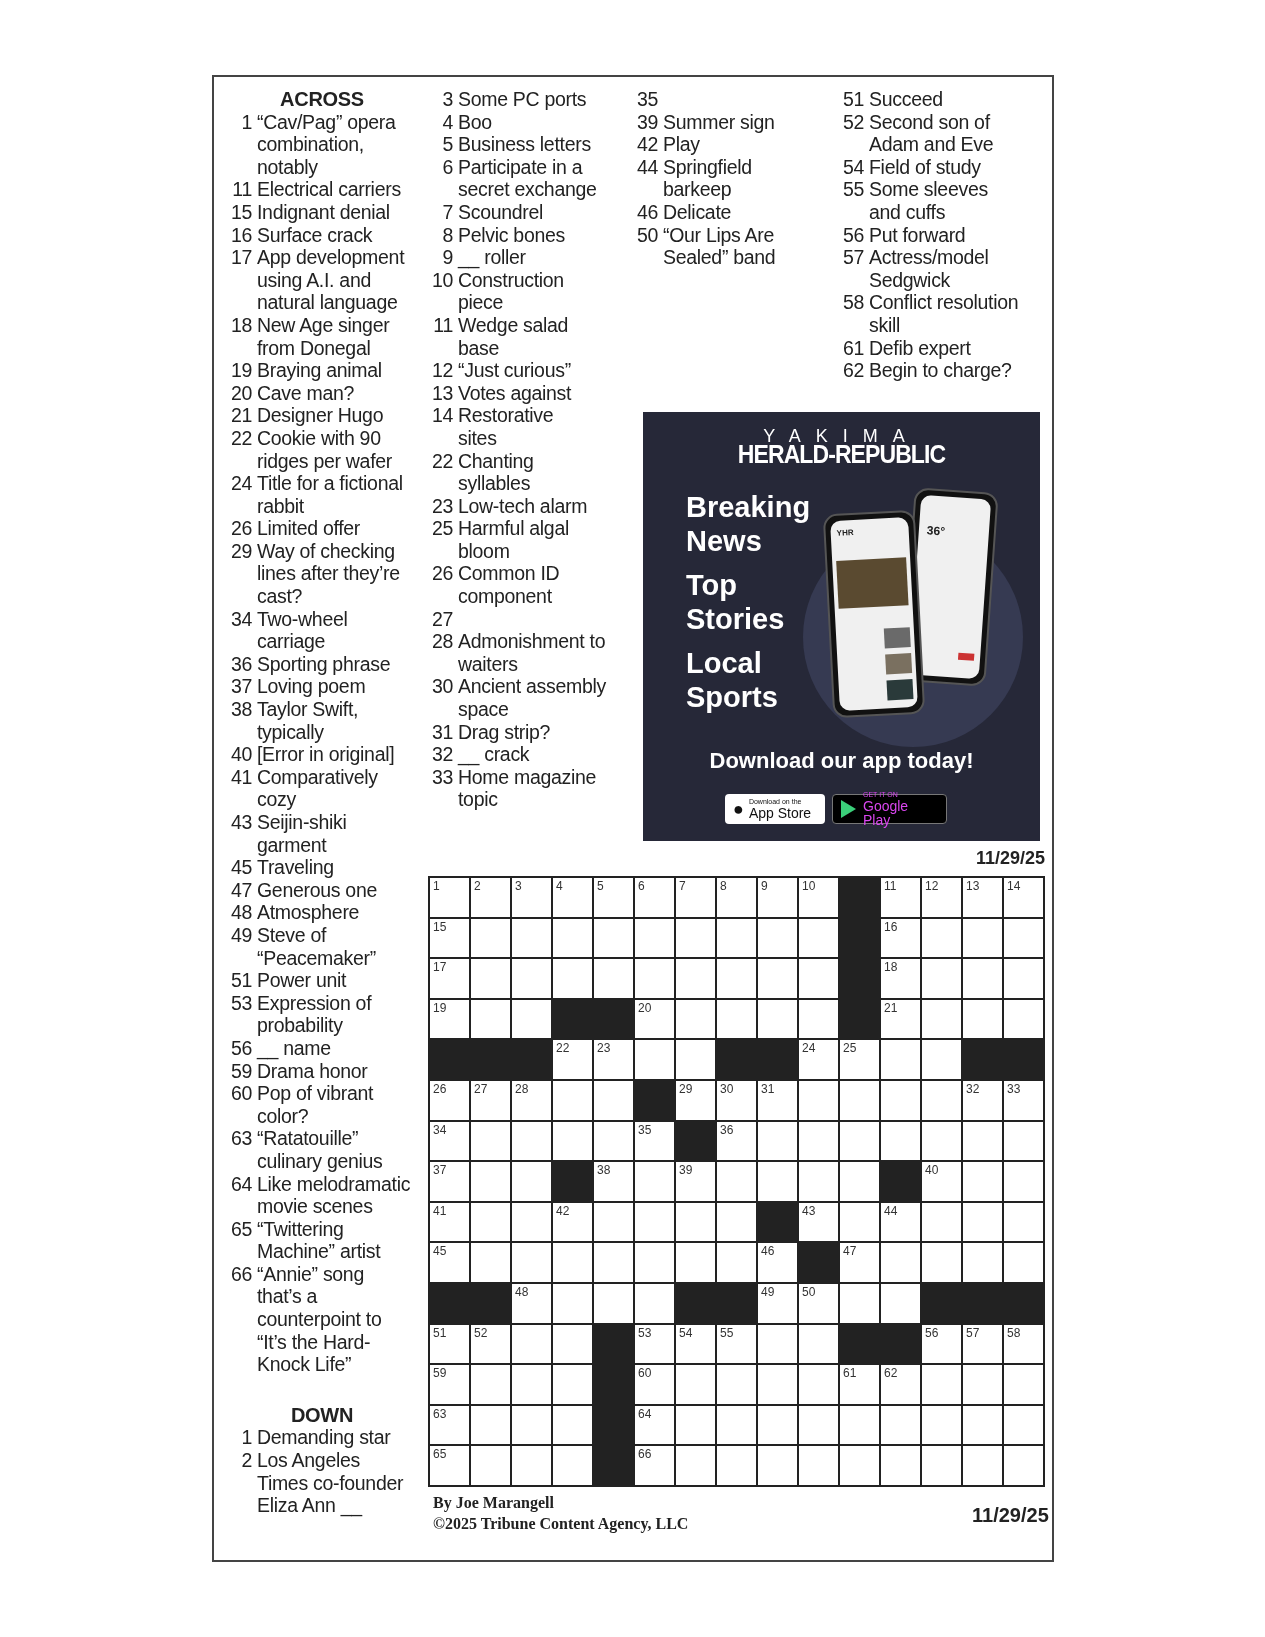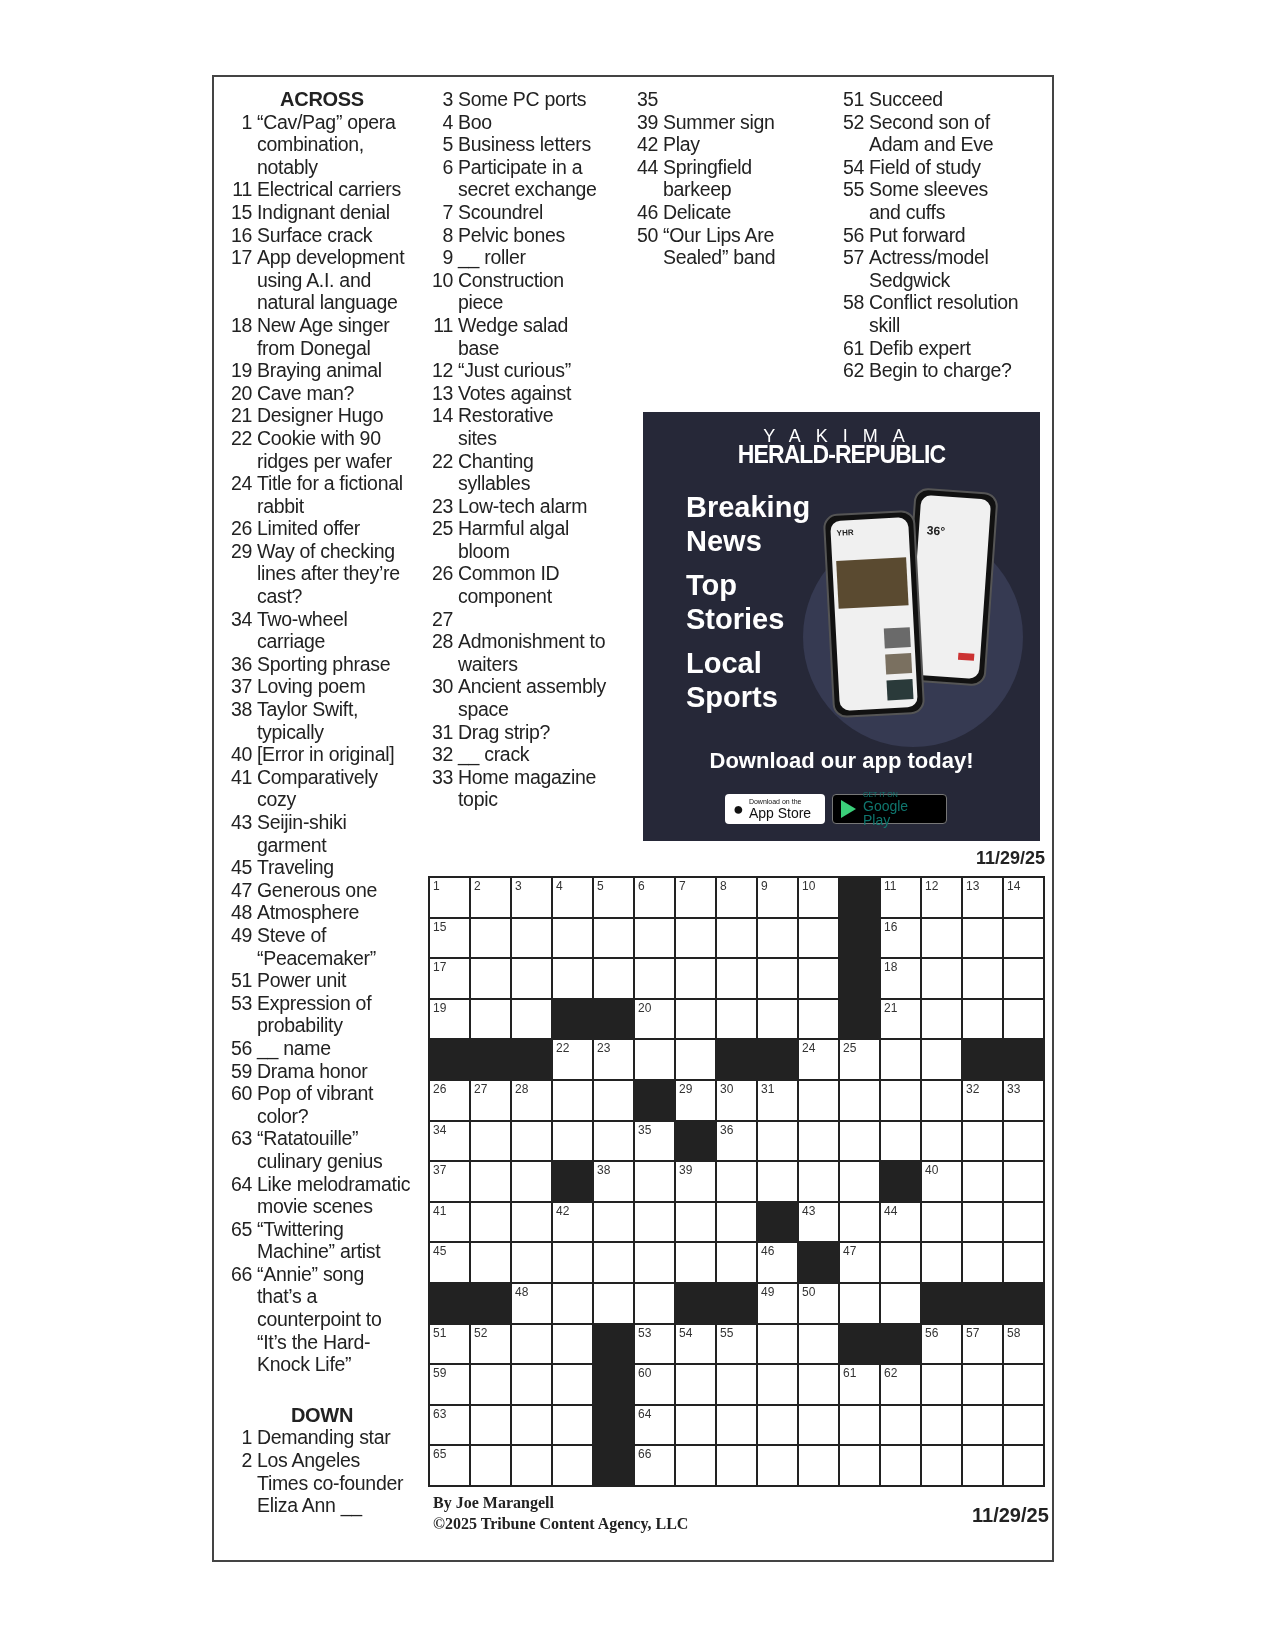--- a/index.html
+++ b/index.html
@@ -403,21 +403,21 @@
     </div>
   </div>
   <div class="cta">Download our app today!</div>
   <div class="badge" style="left:82px; width:100px; background:#fff; color:#111;">
     <span style="font-size:18px; margin-right:5px;">●</span>
     <span>
         <small>Download on the</small>
         <b>App Store</b>
       </span>
   </div>
-  <div class="badge" style="left:189px; width:115px; background:#000; color:#0f766e; border:1px solid #777;">
+  <div class="badge" style="left:189px; width:115px; background:#000; color:#d946ef; border:1px solid #777;">
     <span style="width:0; height:0; border-top:9px solid transparent; border-bottom:9px solid transparent; border-left:15px solid #3bcf7a; margin-right:7px;"></span>
     <span>
         <small>GET IT ON</small>
         <b>Google Play</b>
       </span>
   </div>
 </div>
 
 <div class="date" style="left:976px; top:848px;">11/29/25</div>
 

